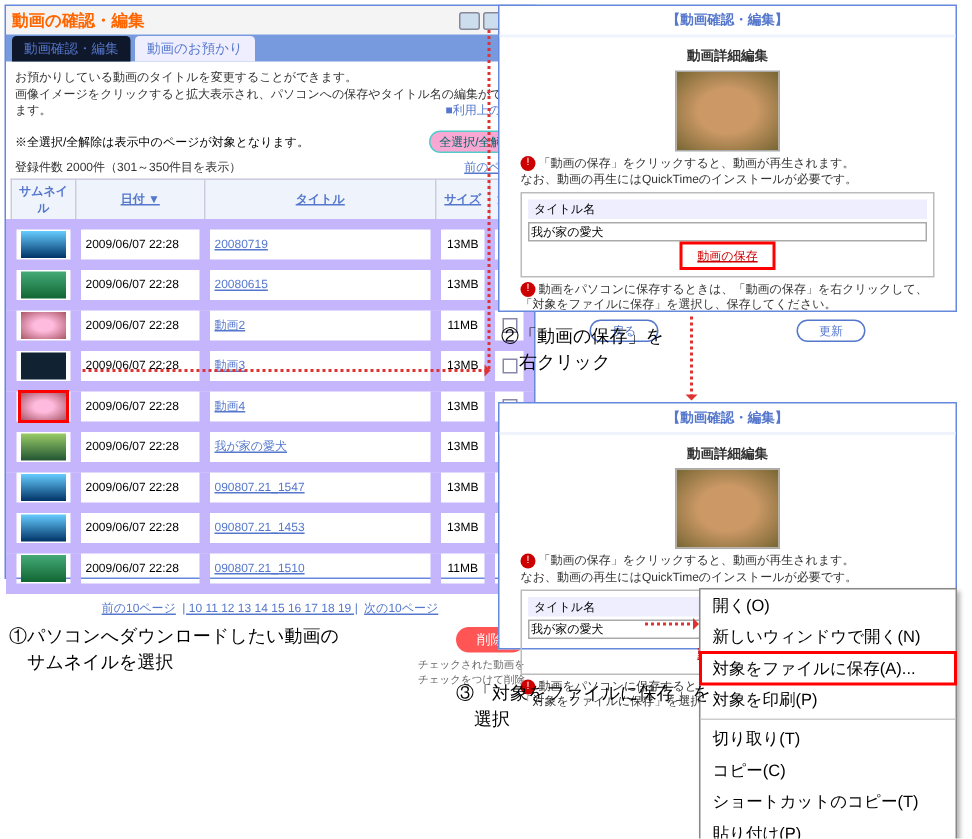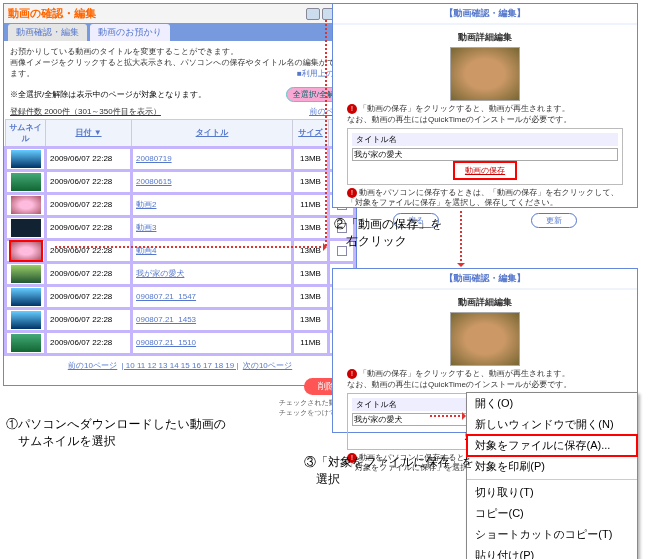--- a/index.html
+++ b/index.html
@@ -12,36 +12,36 @@
 
 .breadcrumb { font-size: 9px; color: #335; padding: 3px 5px; text-align: center; }
 .brack { color: #5577cc; font-weight: bold; }
 
 .header-bar { background: #f4f4f4; padding: 2px 4px; display: flex; align-items: center; gap: 2px; }
 .header-bar .title-orange { color: #ff6600; font-weight: bold; font-size: 11px; }
 .header-bar .icon-strip { margin-left: auto; display: flex; gap: 2px; }
 .mini-icon { width: 14px; height: 12px; background: #cde; border: 1px solid #889; border-radius: 2px; }
 
 .tabs { display: flex; background: #7799dd; height: 18px; align-items: flex-end; padding: 0 4px; gap: 3px; }
-.tab { background: #e5e5e5; color: #5577cc; font-size: 9px; padding: 2px 8px; border-radius: 3px 3px 0 0; }
+.tab { background: #0f172a; color: #5577cc; font-size: 9px; padding: 2px 8px; border-radius: 3px 3px 0 0; }
 .tab.inactive { background: #eef; color: #5577cc; }
 
 .desc { font-size: 8px; color: #333; padding: 5px 6px; line-height: 1.4; }
 .desc .caution { float: right; color: #5577cc; }
 
 .note-row { font-size: 8px; padding: 2px 6px; display: flex; align-items: center; }
 .note-row .btn-pill { margin-left: auto; background: #f9a8d4; border: 1px solid #5cc; color: #066; font-size: 8px; border-radius: 8px; padding: 1px 6px; }
 
-.count-row { font-size: 8px; padding: 2px 6px; color: #333; display: flex; text-decoration: underline; }
+.count-row { font-size: 8px; padding: 2px 6px; color: #333; display: flex; }
 .count-row a { color: #5577cc; text-decoration: underline; margin-left: auto; }
 
 table.grid { width: 100%; border-collapse: collapse; font-size: 8px; }
 table.grid th { background: #eef3fc; border: 1px solid #ccd; padding: 2px; text-align: center; color: #5577cc; }
 table.grid th a { color: #5577cc; text-decoration: underline; }
-table.grid td { border: 3px solid #c4b5fd; padding: 1px 3px; height: 20px; vertical-align: middle; }
+table.grid td { border: 7px solid #c4b5fd; padding: 1px 3px; height: 20px; vertical-align: middle; }
 .thumb { width: 30px; height: 18px; display: block; margin: auto; }
 .thumb.blue { background: linear-gradient(180deg,#6cf,#036); }
 .thumb.nature { background: linear-gradient(180deg,#4a7,#163); }
 .thumb.flowers { background: radial-gradient(#fbd 30%,#a56 100%); }
 .thumb.dark { background: #123; }
 .thumb.grass { background: linear-gradient(180deg,#9c6,#253); }
 .checkbox { width: 10px; height: 10px; border: 1px solid #88a; margin: auto; display: block; }
 .sel-row td { background: #fff; }
 .sel-thumb { outline: 2px solid red; }
 

